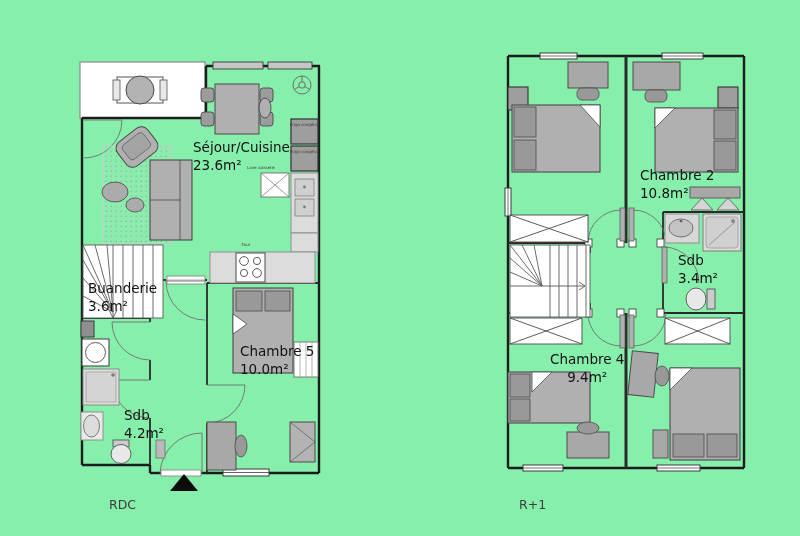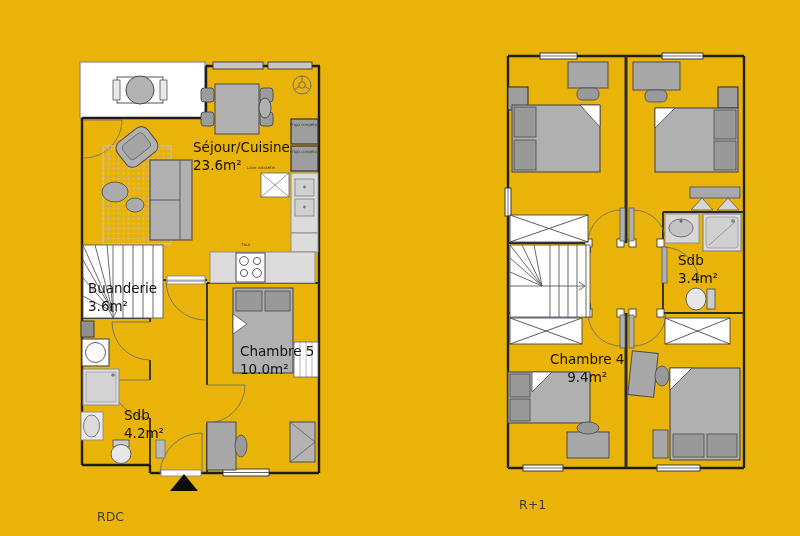--- a/index.html
+++ b/index.html
@@ -1,31 +1,31 @@
 <!DOCTYPE html>
 <html><head>
 <meta charset="utf-8">
 <style>
   html,body{margin:0;padding:0;background:#ffffff;}
-  .canvas{position:relative;width:800px;height:536px;background:#eab308;overflow:hidden;
+  .canvas{position:relative;width:800px;height:536px;background:#86efac;overflow:hidden;
           font-family:"DejaVu Sans","Liberation Sans",sans-serif;}
   svg{position:absolute;}
   #plan-rdc{left:55px;top:40px;}
   #plan-r1{left:495px;top:40px;}
   .room-label{position:absolute;color:#121212;font-size:13.5px;line-height:17.5px;
               white-space:nowrap;letter-spacing:0px;}
   .room-label span{display:block;}
   .floor-label{position:absolute;color:#3d3d3d;font-size:12.5px;}
   .tiny-label{position:absolute;color:#3a3a3a;font-size:4px;line-height:4.5px;text-align:center;}
   
   .lbl-sejour{left:193px;top:139px;}
   .lbl-buanderie{left:88px;top:280px;}
   .lbl-chambre5{left:240px;top:343px;}
   .lbl-sdb-rdc{left:124px;top:407px;}
-  .lbl-rdc{left:97px;top:497px;margin-top:12px;}
+  .lbl-rdc{left:109px;top:497px;}
   .lbl-chambre1{left:535px;top:180px;}
   .lbl-chambre2{left:640px;top:167px;}
   .lbl-sdb-r1{left:678px;top:252px;}
   .lbl-chambre4{left:550px;top:351px;text-align:center;}
   .lbl-chambre3{left:665px;top:343px;}
   .lbl-r1{left:519px;top:497px;}
   .tl-frigo1{left:290px;top:123px;width:27px;}
   .tl-frigo2{left:290px;top:150px;width:27px;}
   .tl-lave{left:243px;top:166px;width:36px;}
   .tl-four{left:234px;top:243px;width:24px;}
@@ -391,20 +391,24 @@
   </div>
   <div class="room-label lbl-chambre5">
     <span>Chambre 5</span>
     <span class="area">10.0m²</span>
   </div>
   <div class="room-label lbl-sdb-rdc">
     <span>Sdb</span>
     <span class="area">4.2m²</span>
   </div>
 
+  <div class="room-label lbl-chambre2">
+    <span>Chambre 2</span>
+    <span class="area">10.8m²</span>
+  </div>
   <div class="room-label lbl-sdb-r1">
     <span>Sdb</span>
     <span class="area">3.4m²</span>
   </div>
   <div class="room-label lbl-chambre4">
     <span>Chambre 4</span>
     <span class="area">9.4m²</span>
   </div>
 
   <div class="tiny-label tl-frigo1">Frigo congélo</div>

